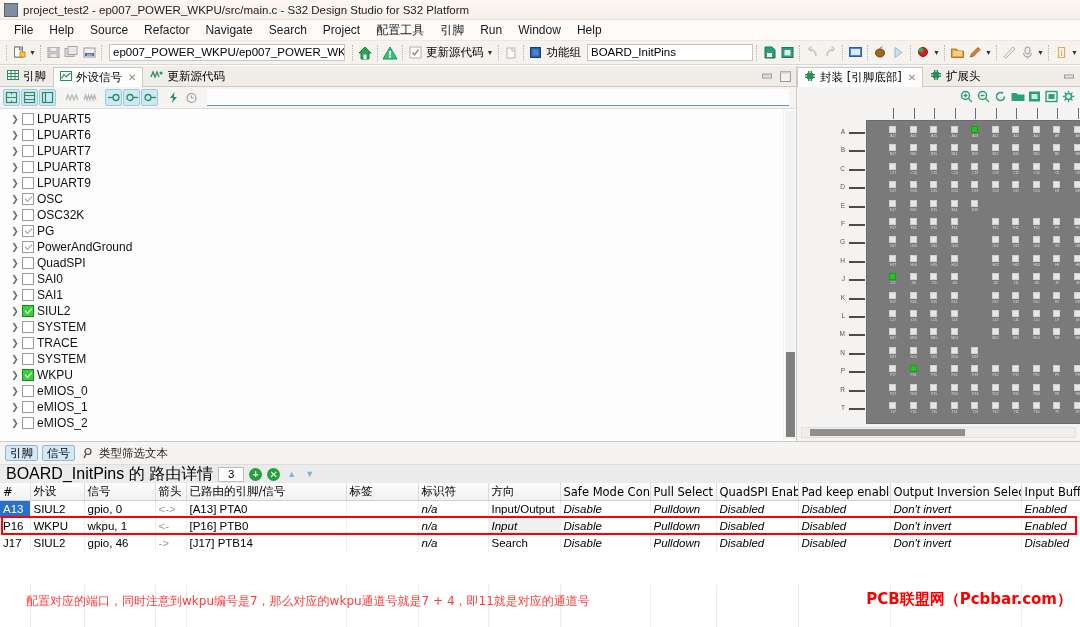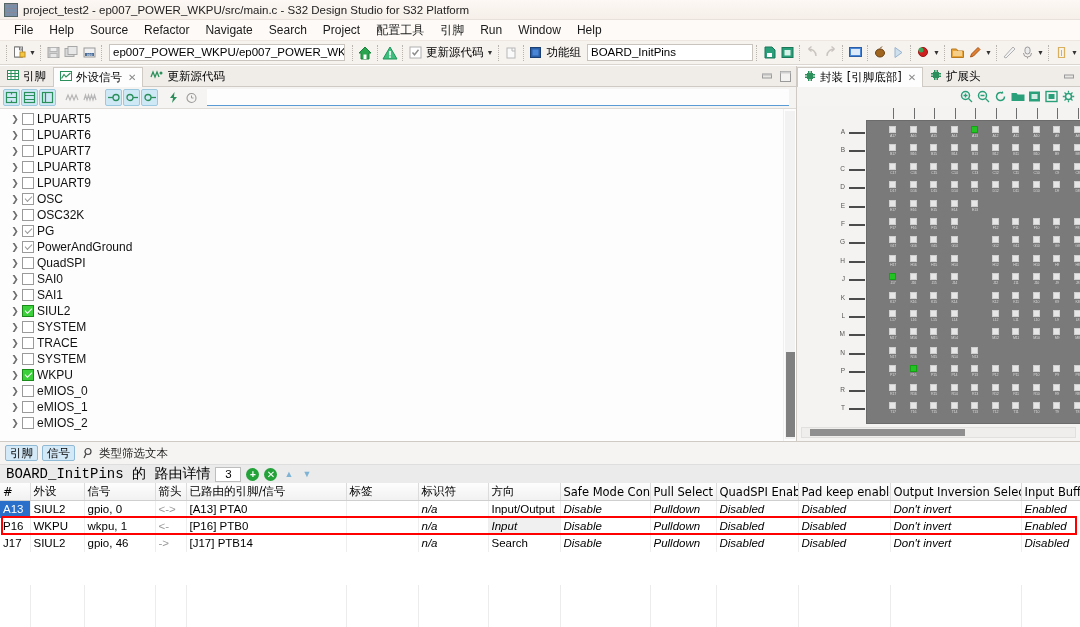--- a/index.html
+++ b/index.html
@@ -237,21 +237,21 @@
     height: 16px; padding: 0 4px; font-size: 11.5px; line-height: 14px;
     background: #d4e9f7; border: 1px solid #8fb9d4; border-radius: 2px;
     font-family: "DejaVu Sans", sans-serif;
   }
   .filt-text { font-size: 11.5px; color: #222; font-family: "DejaVu Sans", sans-serif; }
 
   .bt-subhead {
     height: 19px; display: flex; align-items: center; gap: 5px;
     padding-left: 6px; background: #ebebeb; border-top: 1px solid #dedede;
   }
-  .bt-subhead .lbl { font-size: 14px; font-family: Liberation Mono, monospace; }
+  .bt-subhead .lbl { font-size: 16px; font-family: Liberation Sans, sans-serif; }
   .cnt-box {
     width: 26px; height: 15px; background: #fff; border: 1px solid #bdbdbd;
     font-size: 11.5px; text-align: center; line-height: 13px;
   }
   .rnd {
     width: 13px; height: 13px; border-radius: 50%; position: relative;
     display: flex; align-items: center; justify-content: center;
     font-size: 10px; color: #fff; font-weight: bold;
   }
   .rnd.add { background: #23a23a; }
@@ -1238,16 +1238,18 @@
         <div class="gridline-v" style="left:186px"></div>
         <div class="gridline-v" style="left:346px"></div>
         <div class="gridline-v" style="left:418px"></div>
         <div class="gridline-v" style="left:488px"></div>
         <div class="gridline-v" style="left:560px"></div>
         <div class="gridline-v" style="left:650px"></div>
         <div class="gridline-v" style="left:716px"></div>
         <div class="gridline-v" style="left:798px"></div>
         <div class="gridline-v" style="left:890px"></div>
         <div class="gridline-v" style="left:1021px"></div>
+        <div class="note-text">配置对应的端口，同时注意到wkpu编号是7，那么对应的wkpu通道号就是7 + 4，即11就是对应的通道号</div>
+        <div class="wm">PCB联盟网（Pcbbar.com）</div>
       </div>
     </div>
   </div>
 </div>
 
 </body></html>

